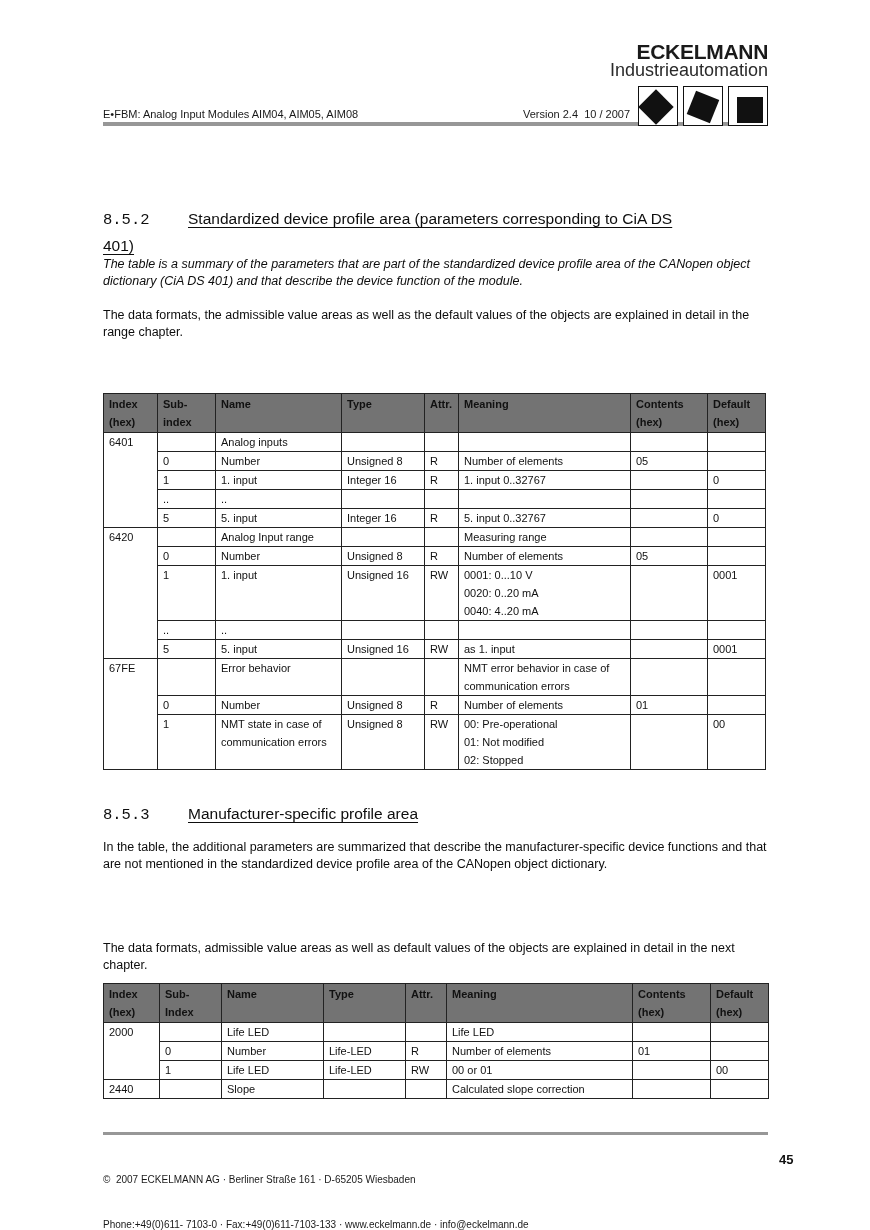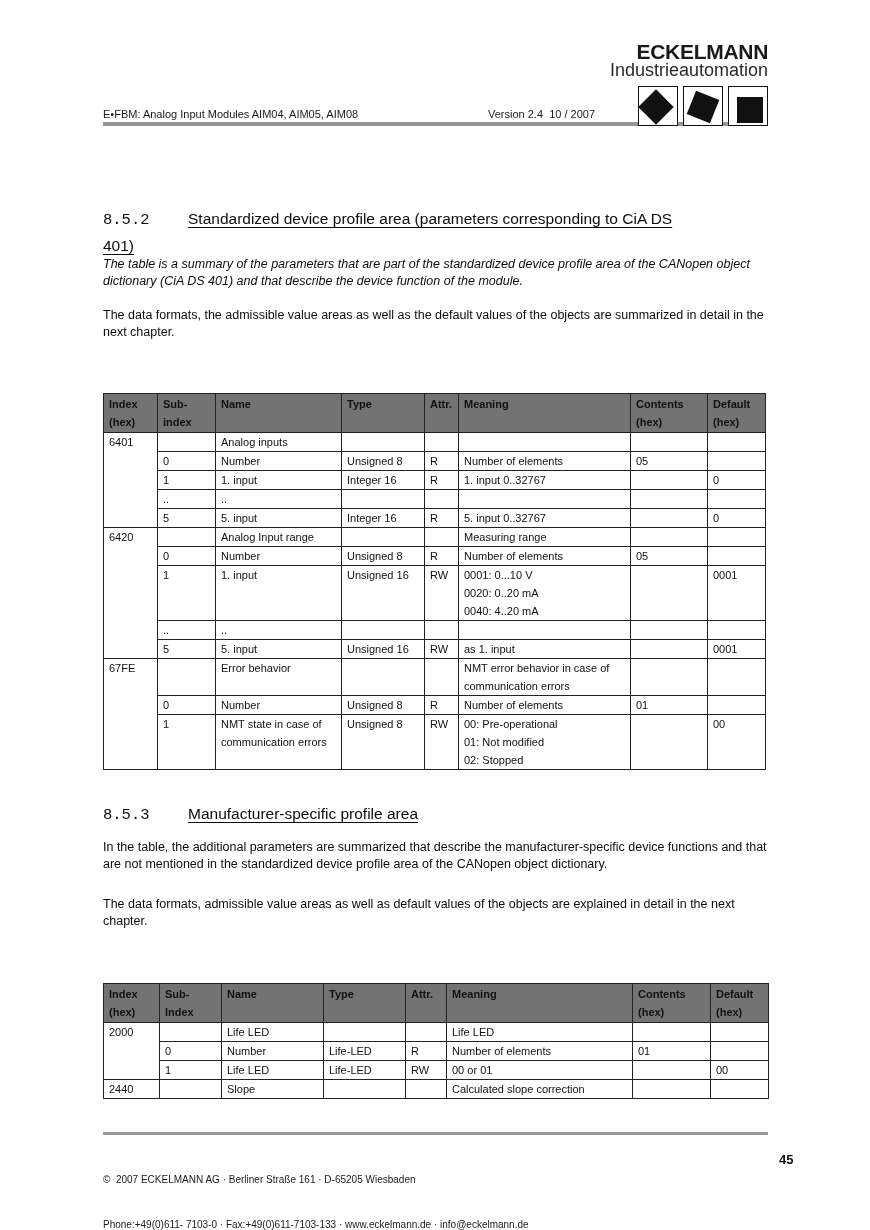--- a/index.html
+++ b/index.html
@@ -16,35 +16,35 @@
   .logo-sub { font-size:18px; line-height:15px; color:#2a2a2a; }
 
   .logo-squares { position:absolute; top:86px; right:102px; display:flex; gap:5px; z-index:2; }
   .lsq { position:relative; width:40px; height:40px; border:1.5px solid #111; background:#fff; overflow:hidden; }
   .lsq .blk { position:absolute; background:#111; }
   .lsq1 .blk { width:25px; height:25px; left:46%; top:53%; transform:translate(-50%,-50%) rotate(45deg); }
   .lsq2 .blk { width:25px; height:25px; left:51%; top:52%; transform:translate(-50%,-50%) rotate(22deg); }
   .lsq3 .blk { width:26px; height:26px; right:4px; bottom:2px; }
 
   .hdr-ref { position:absolute; left:103px; top:108px; font-size:11px; color:#1a1a1a; }
-  .hdr-version { position:absolute; left:488px; top:108px; font-size:11px; color:#1a1a1a; white-space:pre; }
+  .hdr-version { position:absolute; left:523px; top:108px; font-size:11px; color:#1a1a1a; white-space:pre; }
   .hdr-rule { position:absolute; left:103px; top:122px; width:665px; height:4px; background:#979797; z-index:1; }
 
   
   .sec-heading { position:absolute; left:103px; width:668px; font-size:15.5px; line-height:25px; color:#0d0d0d; }
   .sec-heading .h-num { display:inline-block; width:85px;font-family:Liberation Mono, monospace; }
   .sec-heading .h-title { text-decoration:underline; text-underline-offset:3px; }
   #sec1-heading { top:206px; }
   #sec2-heading { top:801px; }
 
   .body-par { position:absolute; left:103px; width:670px; font-size:12.5px; line-height:16.5px; color:#0d0d0d; }
   #sec1-par1 { top:256px;font-style:italic; }
   #sec1-par2 { top:307px; }
   #sec2-par1 { top:839px; }
-  #sec2-par2 { top:896px; }
+  #sec2-par2 { top:940px; }
 
   
   .doc-table { position:absolute; left:103px; border-collapse:collapse; table-layout:fixed; }
   #table1 { top:393px; width:662px; }
   #table2 { top:983px; width:665px; }
   .doc-table th, .doc-table td {
     border:1px solid #222; vertical-align:top; text-align:left;
     font-size:11px; line-height:18px; white-space:pre-line; overflow:hidden;
   }
   .doc-table th { background:#737373; font-weight:bold; padding:1px 5px; }
@@ -84,21 +84,21 @@
   <div class="sec-heading" id="sec1-heading">
     <div>
       <span class="h-num">8.5.2</span><span class="h-title">Standardized device profile area (parameters corresponding to CiA DS</span>
     </div>
     <div>
       <span class="h-title">401)</span>
     </div>
   </div>
 
   <p class="body-par" id="sec1-par1">The table is a summary of the parameters that are part of the standardized device profile area of the CANopen object dictionary (CiA DS 401) and that describe the device function of the module.</p>
-  <p class="body-par" id="sec1-par2">The data formats, the admissible value areas as well as the default values of the objects are summarized in detail in the next chapter.</p>
+  <p class="body-par" id="sec1-par2">The data formats, the admissible value areas as well as the default values of the objects are explained in detail in the range chapter.</p>
 
   <table class="doc-table" id="table1">
     <colgroup>
       <col style="width:54px">
         <col style="width:58px">
         <col style="width:126px">
         <col style="width:83px">
       <col style="width:34px">
         <col style="width:172px">
         <col style="width:77px">

